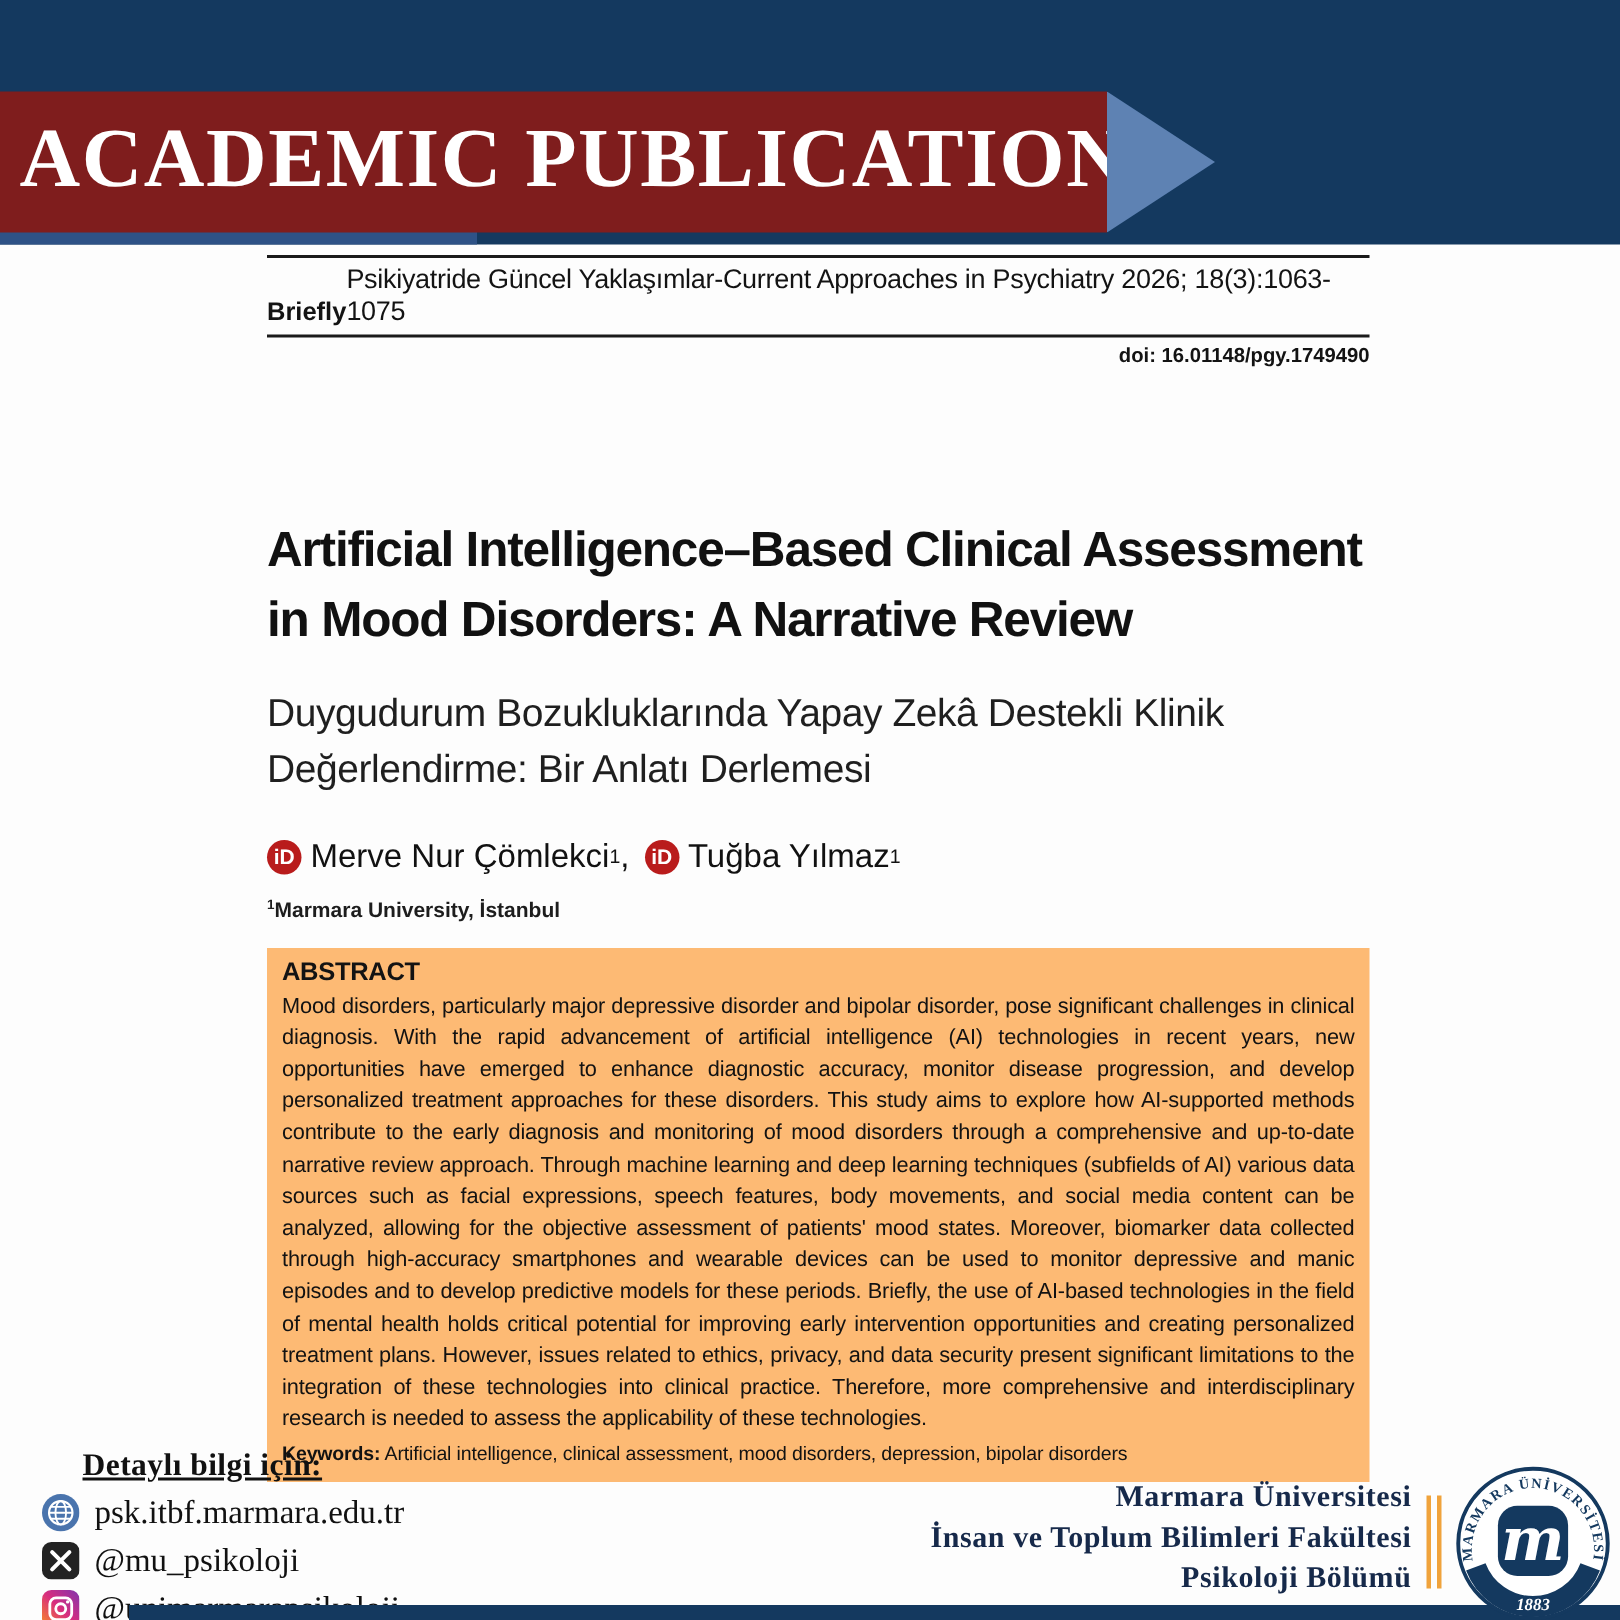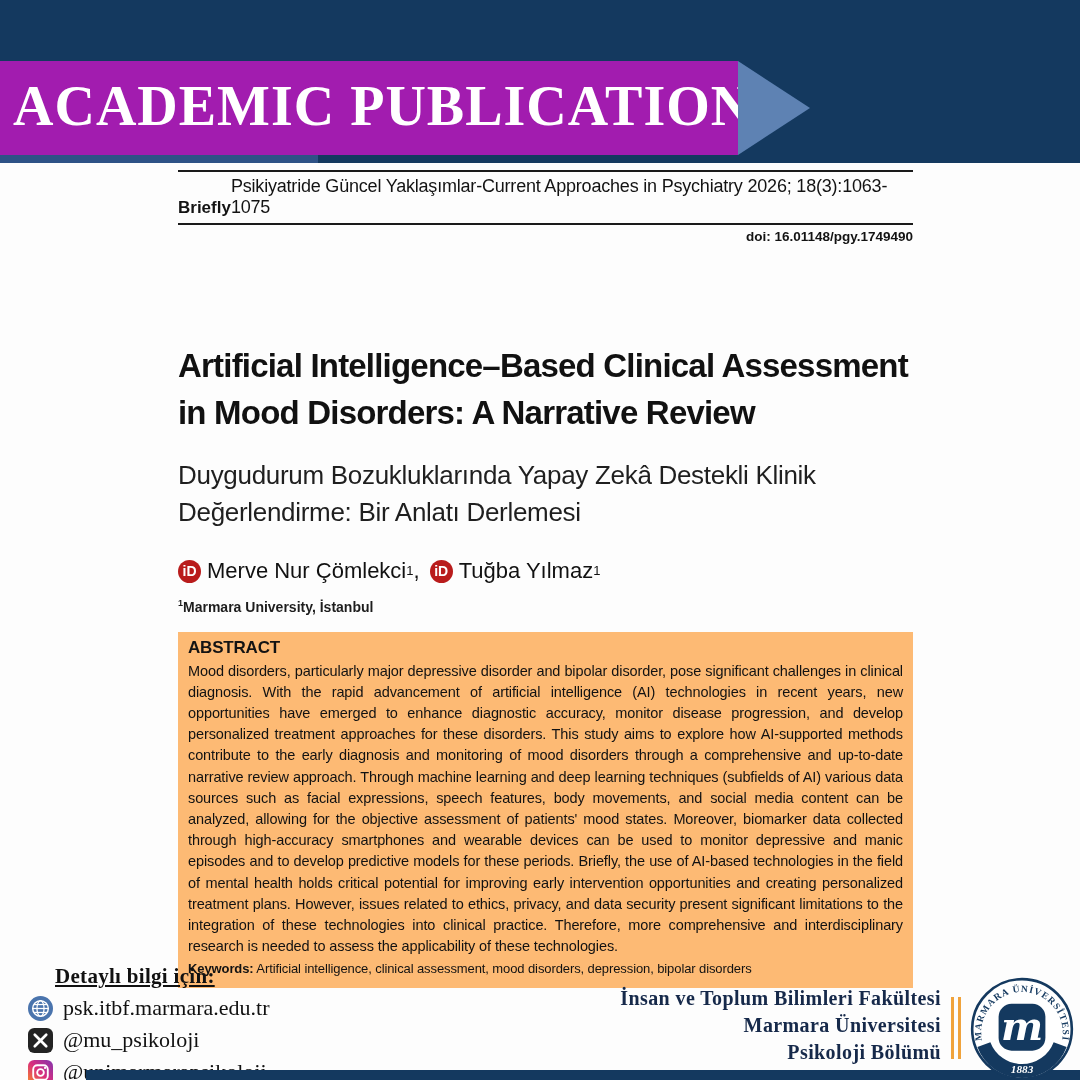--- a/index.html
+++ b/index.html
@@ -4,21 +4,21 @@
 <style>
   html,body{margin:0;padding:0;background:#ffffff;}
   .canvas{
     position:relative;width:1080px;height:1080px;overflow:hidden;
     background:#fdfdfd;font-family:"Liberation Sans",sans-serif;
   }
   
   .top-band{position:absolute;left:0;top:0;width:1080px;height:163px;background:#14395f;}
   .banner-shadow{position:absolute;left:0;top:151px;width:318px;height:12px;background:#2e5286;}
   .banner-rect{
-    position:absolute;left:0;top:61px;width:738px;height:94px;background:#a21caf;
+    position:absolute;left:0;top:61px;width:738px;height:94px;background:#7f1d1d;
     display:flex;align-items:center;
   }
   .banner-tip{
     position:absolute;left:738px;top:61px;width:72px;height:94px;background:#5e82b3;
     clip-path:polygon(0 0,100% 50%,0 100%);
   }
   .banner-title{
     font-family:"Liberation Serif",serif;font-weight:700;font-size:56px;color:#ffffff;
     letter-spacing:1px;white-space:nowrap;padding-left:13px;padding-bottom:4px;
   }
@@ -158,22 +158,22 @@
         <rect width="24" height="24" rx="6" fill="url(#ig)"></rect>
         <rect x="5" y="5" width="14" height="14" rx="4" fill="none" stroke="#fff" stroke-width="1.8"></rect>
         <circle cx="12" cy="12" r="3.2" fill="none" stroke="#fff" stroke-width="1.8"></circle>
         <circle cx="16.4" cy="7.6" r="1.1" fill="#fff"></circle>
       </svg>
       <span>@unimarmarapsikoloji</span>
     </div>
   </div>
 
   <div class="institution">
+    <div>Marmara Üniversitesi</div>
     <div>İnsan ve Toplum Bilimleri Fakültesi</div>
-    <div>Marmara Üniversitesi</div>
     <div>Psikoloji Bölümü</div>
   </div>
 
   <div class="accent-bars">
     <div class="bar"></div>
     <div class="bar"></div>
   </div>
 
   <svg class="logo" viewBox="0 0 120 120">
     <circle cx="60" cy="60" r="57.5" fill="#ffffff" stroke="#14395f" stroke-width="3"></circle>

